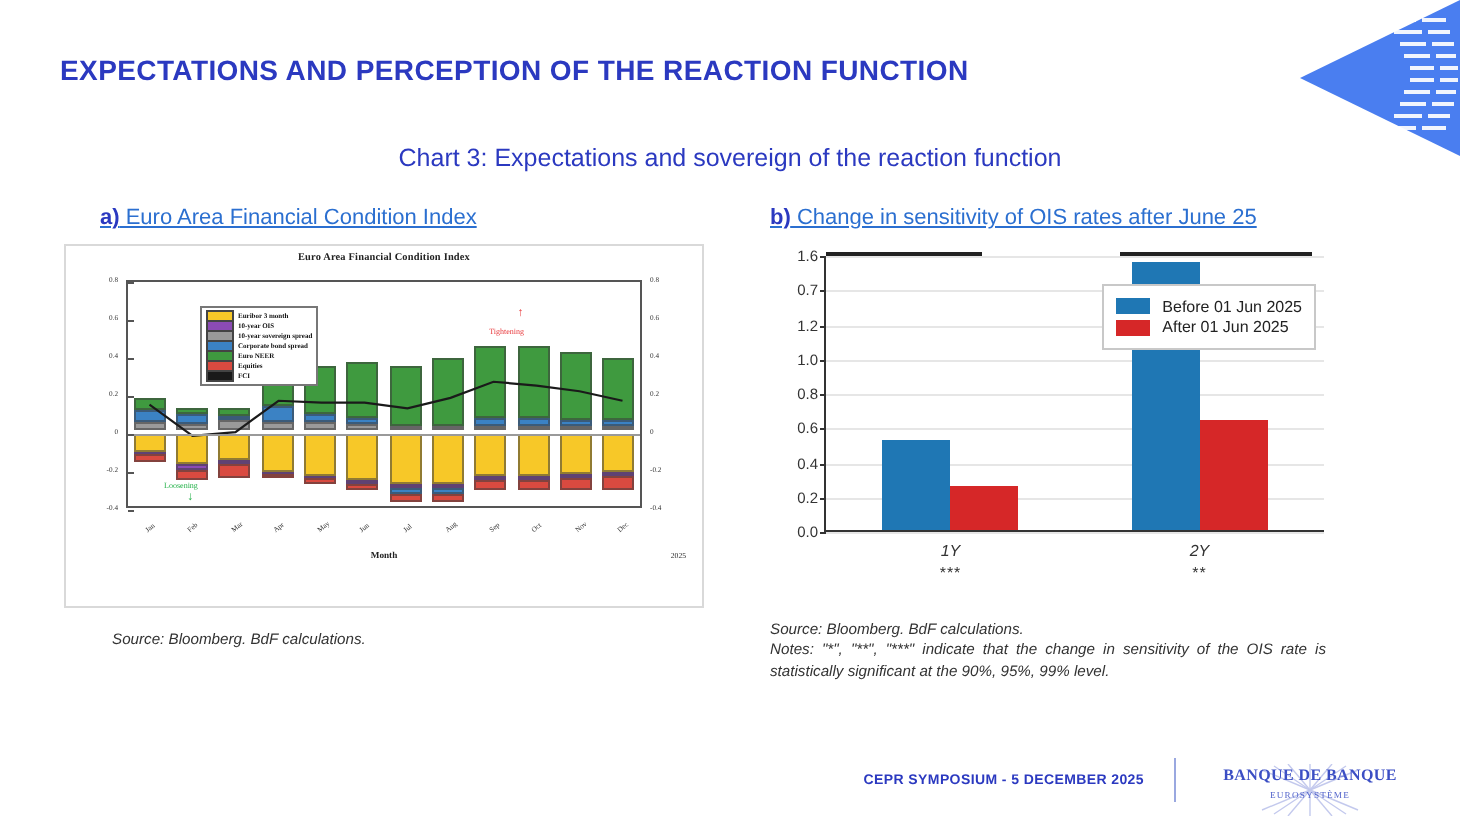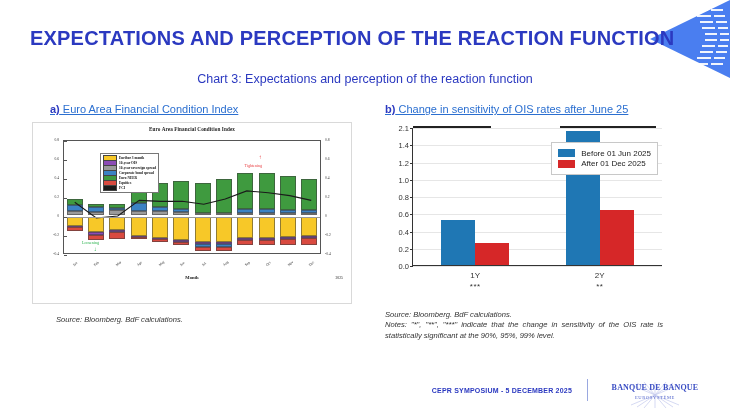--- a/index.html
+++ b/index.html
@@ -5,21 +5,21 @@
   html,body{margin:0;padding:0;}
   body{
     width:730px;height:410px;background:#ffffff;overflow:hidden;position:relative;
     font-family:"Liberation Sans",sans-serif;
   }
   
   .corner{position:absolute;right:0;top:0;width:80px;height:78px;overflow:hidden;}
   .corner svg{display:block;}
   
   .slide-title{
-    position:absolute;left:30px;top:27px;font-size:20px;font-weight:bold;
+    position:absolute;left:30px;top:27px;font-size:14px;font-weight:bold;
     color:#2b39c0;letter-spacing:.2px;
   }
   .chart-caption{
     position:absolute;left:0;right:0;top:72px;text-align:center;
     font-size:12.5px;color:#2b39c0;
   }
   .chart-caption .lbl{font-weight:normal;}
   .chart-caption .txt{color:#2b39c0;font-weight:normal;}
   .panel-title{
     position:absolute;font-size:11px;color:#2b6fd0;
@@ -65,21 +65,21 @@
   .arrow{position:absolute;font-size:6px;line-height:6px;}
   
   .plotB{position:relative;width:100%;height:182px;}
   .axisB{position:absolute;left:34px;right:6px;top:10px;bottom:34px;border-left:1.1px solid #333;border-bottom:1.1px solid #333;}
   .gridB{position:absolute;left:0;right:0;height:1px;background:#e6e6e6;}
   .ytickB{position:absolute;right:100%;margin-right:4px;font-size:7.5px;color:#333;transform:translateY(-50%);white-space:nowrap;}
   .tickmarkB{position:absolute;right:100%;width:3px;height:1px;background:#333;}
   .groupsB{position:absolute;left:0;right:0;top:0;bottom:0;display:flex;}
   .groupB{flex:1;position:relative;display:flex;justify-content:center;align-items:flex-end;gap:0;}
   .barB{width:34px;}
-  .xlabB{position:absolute;top:100%;margin-top:6px;left:0;right:0;text-align:center;font-size:8px;color:#333;}
+  .xlabB{position:absolute;top:100%;margin-top:6px;left:0;right:0;text-align:center;font-size:8px;color:#333;font-style:italic;}
   .starB{position:absolute;top:100%;margin-top:17px;left:0;right:0;text-align:center;font-size:8px;color:#333;letter-spacing:.5px;}
   .legendB{
     position:absolute;right:4px;top:14px;background:#fff;border:1px solid #c8c8c8;
     padding:4px 6px;z-index:9;
   }
   .legendB .row{display:flex;align-items:center;margin:1.5px 0;}
   .legendB .sw{width:17px;height:8px;margin-right:6px;display:inline-block;}
   .legendB .lt{font-size:8px;color:#222;white-space:nowrap;}
   .topbarB{position:absolute;height:1.6px;background:#222;}
   
@@ -126,21 +126,21 @@
         <rect x="64" y="57" width="11" height="2"></rect>
       <rect x="44" y="63" width="14" height="2"></rect>
         <rect x="61" y="63" width="12" height="2"></rect>
     </g>
   </svg>
 </div>
 
 <div class="slide-title">EXPECTATIONS AND PERCEPTION OF THE REACTION FUNCTION</div>
 
 <div class="chart-caption">
-  <span class="lbl">Chart 3</span><span class="txt">:  Expectations and perception of the reaction function</span>
+  <span class="lbl">Chart 3</span><span class="txt">:  Expectations and sovereign of the reaction function</span>
 </div>
 
 <div class="panel-title" id="panel-a-title">
   <b>a)</b><span> Euro Area Financial Condition Index</span>
 </div>
 <div class="panel-title" id="panel-b-title">
   <b>b)</b><span> Change in sensitivity of OIS rates after June 25</span>
 </div>
 
 <div class="fig" id="fig-a">
@@ -345,24 +345,24 @@
           <div class="gridB" style="top: 69px;"></div>
           <div class="ytickB" style="top: 69px;">0.8</div>
           <div class="tickmarkB" style="top: 69px;"></div>
           <div class="gridB" style="top: 51.75px;"></div>
           <div class="ytickB" style="top: 51.75px;">1.0</div>
           <div class="tickmarkB" style="top: 51.75px;"></div>
           <div class="gridB" style="top: 34.5px;"></div>
           <div class="ytickB" style="top: 34.5px;">1.2</div>
           <div class="tickmarkB" style="top: 34.5px;"></div>
           <div class="gridB" style="top: 17.25px;"></div>
-          <div class="ytickB" style="top: 17.25px;">1.4</div>
+          <div class="ytickB" style="top: 17.25px;">0.7</div>
           <div class="tickmarkB" style="top: 17.25px;"></div>
           <div class="gridB" style="top: 0px;"></div>
-          <div class="ytickB" style="top: 0px;">2.1</div>
+          <div class="ytickB" style="top: 0px;">1.6</div>
           <div class="tickmarkB" style="top: 0px;"></div>
         </div>
       <div class="groupsB" id="groupsB">
           <div class="groupB">
             <div class="barB" style="background: rgb(31, 119, 180); height: 44.85px;"></div>
             <div class="barB" style="background: rgb(214, 39, 40); height: 22.425px;"></div>
             <div class="xlabB">1Y</div>
             <div class="starB">***</div>
           </div>
           <div class="groupB">
@@ -374,21 +374,21 @@
         </div>
       <div class="topbarB" id="topbar1" style="left: 0px; width: 78px; top: -2px;"></div>
       <div class="topbarB" id="topbar2" style="right: 6px; width: 96px; top: -2px;"></div>
       <div class="legendB" id="legendB">
           <div class="row">
             <span class="sw" style="background: rgb(31, 119, 180);"></span>
             <span class="lt">Before 01 Jun 2025</span>
           </div>
           <div class="row">
             <span class="sw" style="background: rgb(214, 39, 40);"></span>
-            <span class="lt">After 01 Dec 2025</span>
+            <span class="lt">After 01 Jun 2025</span>
           </div>
         </div>
     </div>
   </div>
 </div>
 
 <div class="src" id="src-a">Source: Bloomberg. BdF calculations.</div>
 <div class="src" id="src-b">
   <span class="l1">Source: Bloomberg. BdF calculations.</span>
   <span>Notes: "*", "**", "***" indicate that the change in sensitivity of the OIS rate is statistically significant at the 90%, 95%, 99% level.</span>

